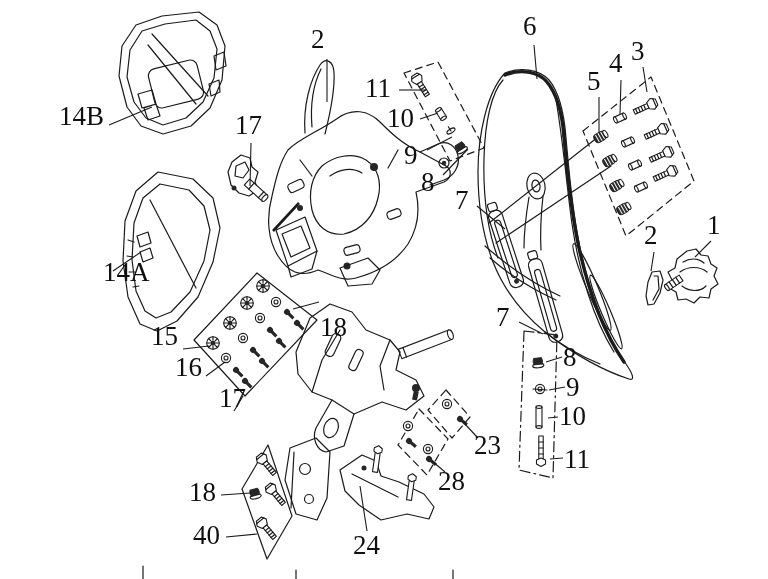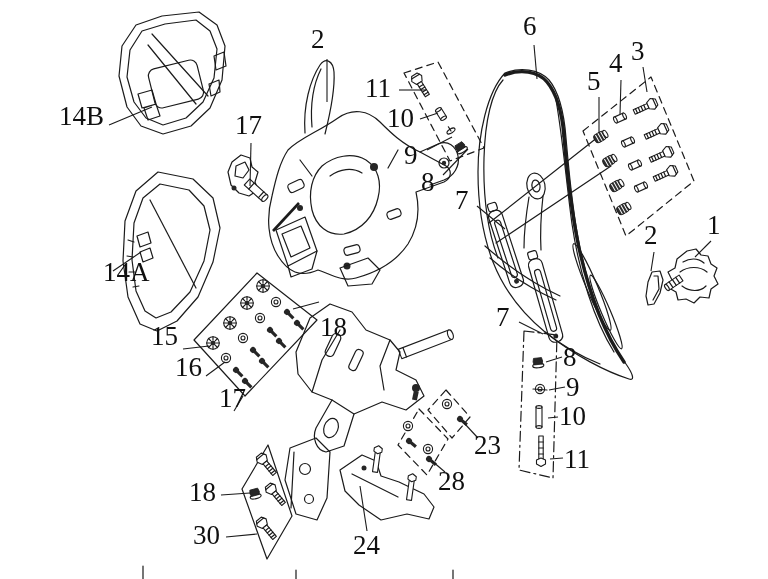--- a/index.html
+++ b/index.html
@@ -355,18 +355,18 @@
 <div class="callout" style="left:564px;top:446px;">11</div>
 <div class="callout" style="left:311px;top:26px;">2</div>
 <div class="callout" style="left:235px;top:112px;">17</div>
 <div class="callout" style="left:61px;top:259px;margin-left:42px;">14A</div>
 <div class="callout" style="left:59px;top:103px;">14B</div>
 <div class="callout" style="left:151px;top:323px;">15</div>
 <div class="callout" style="left:175px;top:354px;">16</div>
 <div class="callout" style="left:219px;top:385px;">17</div>
 <div class="callout" style="left:320px;top:286px;margin-top:28px;">18</div>
 <div class="callout" style="left:189px;top:479px;">18</div>
-<div class="callout" style="left:193px;top:522px;">30</div>
+<div class="callout" style="left:193px;top:522px;">40</div>
 <div class="callout" style="left:353px;top:532px;">24</div>
 <div class="callout" style="left:438px;top:468px;">28</div>
 <div class="callout" style="left:474px;top:432px;">23</div>
 
 </div>
 
 </body></html>

